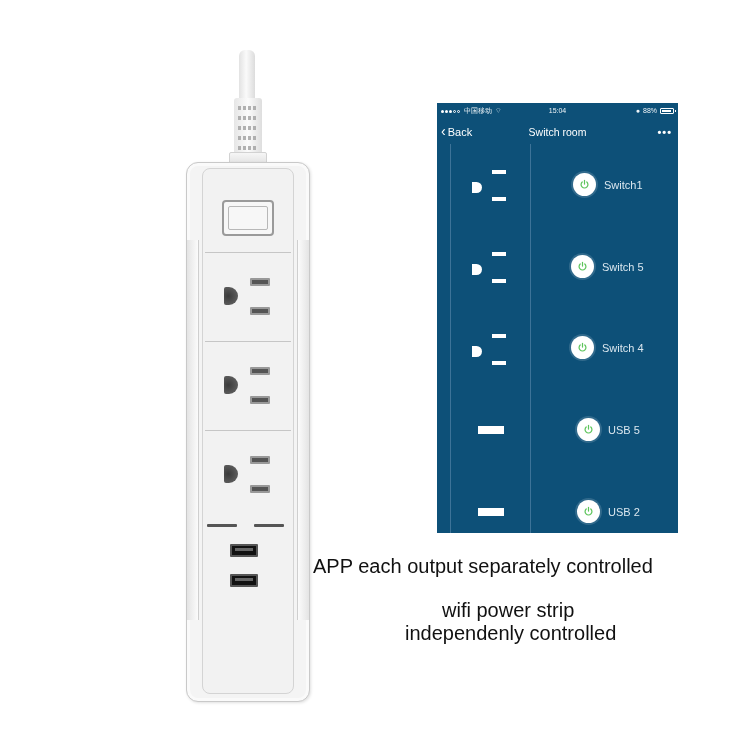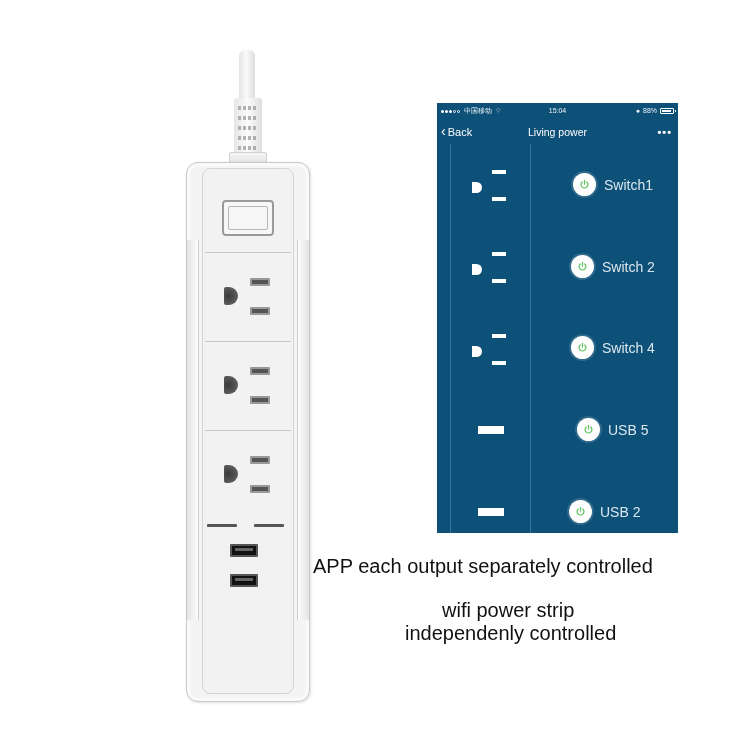--- a/index.html
+++ b/index.html
@@ -70,21 +70,21 @@
     .vline { position: absolute; top: 41px; bottom: 0; width: 1px; background: #3d7398; }
 
     .row-icon { position: absolute; }
     .plug-icon { width: 34px; height: 34px; }
     .plug-icon .g { position: absolute; left: 0; top: 12px; width: 10px; height: 11px; background: #fff; border-radius: 0 6px 6px 0; }
     .plug-icon .b { position: absolute; left: 20px; width: 14px; height: 4px; background: #fff; }
     .plug-icon .b1 { top: 0; }
     .plug-icon .b2 { top: 27px; }
     .usb-icon { width: 26px; height: 8px; background: #fff; }
 
-    .toggle-row { position: absolute; display: flex; align-items: center; gap: 8px; font-size: 14px; color: #dbe7ef; }
+    .toggle-row { position: absolute; display: flex; align-items: center; gap: 8px; font-size: 11px; color: #dbe7ef; }
     .power-btn { width: 23px; height: 23px; border-radius: 50%; background: #ffffff; display: flex;
                  align-items: center; justify-content: center; box-shadow: 0 0 0 2px rgba(255,255,255,.15); }
     .power-btn svg { width: 11px; height: 11px; }
 
     
     .caption { position: absolute; color: #111111; font-size: 20px; white-space: nowrap; }
   </style>
 </head>
 <body>
 
@@ -146,21 +146,21 @@
       <span>88%</span>
       <span class="battery"></span>
     </div>
   </div>
 
   <div class="nav-bar">
     <div class="nav-back">
       <span class="chev">‹</span>
       <span>Back</span>
     </div>
-    <div class="nav-title">Living power</div>
+    <div class="nav-title">Switch room</div>
     <div class="nav-more">•••</div>
   </div>
 
   <div class="vline" style="left:13px"></div>
   <div class="vline" style="left:93px"></div>
 
   <div class="row-icon plug-icon" style="left:35px;top:67px">
     <div class="g"></div>
       <div class="b b1"></div>
       <div class="b b2"></div>
@@ -180,21 +180,21 @@
       <div class="b b1"></div>
       <div class="b b2"></div>
   </div>
   <div class="toggle-row" style="left:134px;top:152px">
     <div class="power-btn">
       <svg viewBox="0 0 24 24">
           <path d="M12 3v8" stroke="#5cc45a" stroke-width="2.6" fill="none" stroke-linecap="round"></path>
           <path d="M7 6.5a7.5 7.5 0 1 0 10 0" stroke="#5cc45a" stroke-width="2.6" fill="none" stroke-linecap="round"></path>
         </svg>
     </div>
-    <span>Switch 2</span>
+    <span>Switch 5</span>
   </div>
 
   <div class="row-icon plug-icon" style="left:35px;top:231px">
     <div class="g"></div>
       <div class="b b1"></div>
       <div class="b b2"></div>
   </div>
   <div class="toggle-row" style="left:134px;top:233px">
     <div class="power-btn">
       <svg viewBox="0 0 24 24">
@@ -210,21 +210,21 @@
     <div class="power-btn">
       <svg viewBox="0 0 24 24">
           <path d="M12 3v8" stroke="#5cc45a" stroke-width="2.6" fill="none" stroke-linecap="round"></path>
           <path d="M7 6.5a7.5 7.5 0 1 0 10 0" stroke="#5cc45a" stroke-width="2.6" fill="none" stroke-linecap="round"></path>
         </svg>
     </div>
     <span>USB 5</span>
   </div>
 
   <div class="row-icon usb-icon" style="left:41px;top:405px"></div>
-  <div class="toggle-row" style="left:132px;top:397px">
+  <div class="toggle-row" style="left:140px;top:397px">
     <div class="power-btn">
       <svg viewBox="0 0 24 24">
           <path d="M12 3v8" stroke="#5cc45a" stroke-width="2.6" fill="none" stroke-linecap="round"></path>
           <path d="M7 6.5a7.5 7.5 0 1 0 10 0" stroke="#5cc45a" stroke-width="2.6" fill="none" stroke-linecap="round"></path>
         </svg>
     </div>
     <span>USB 2</span>
   </div>
 </div>
 

